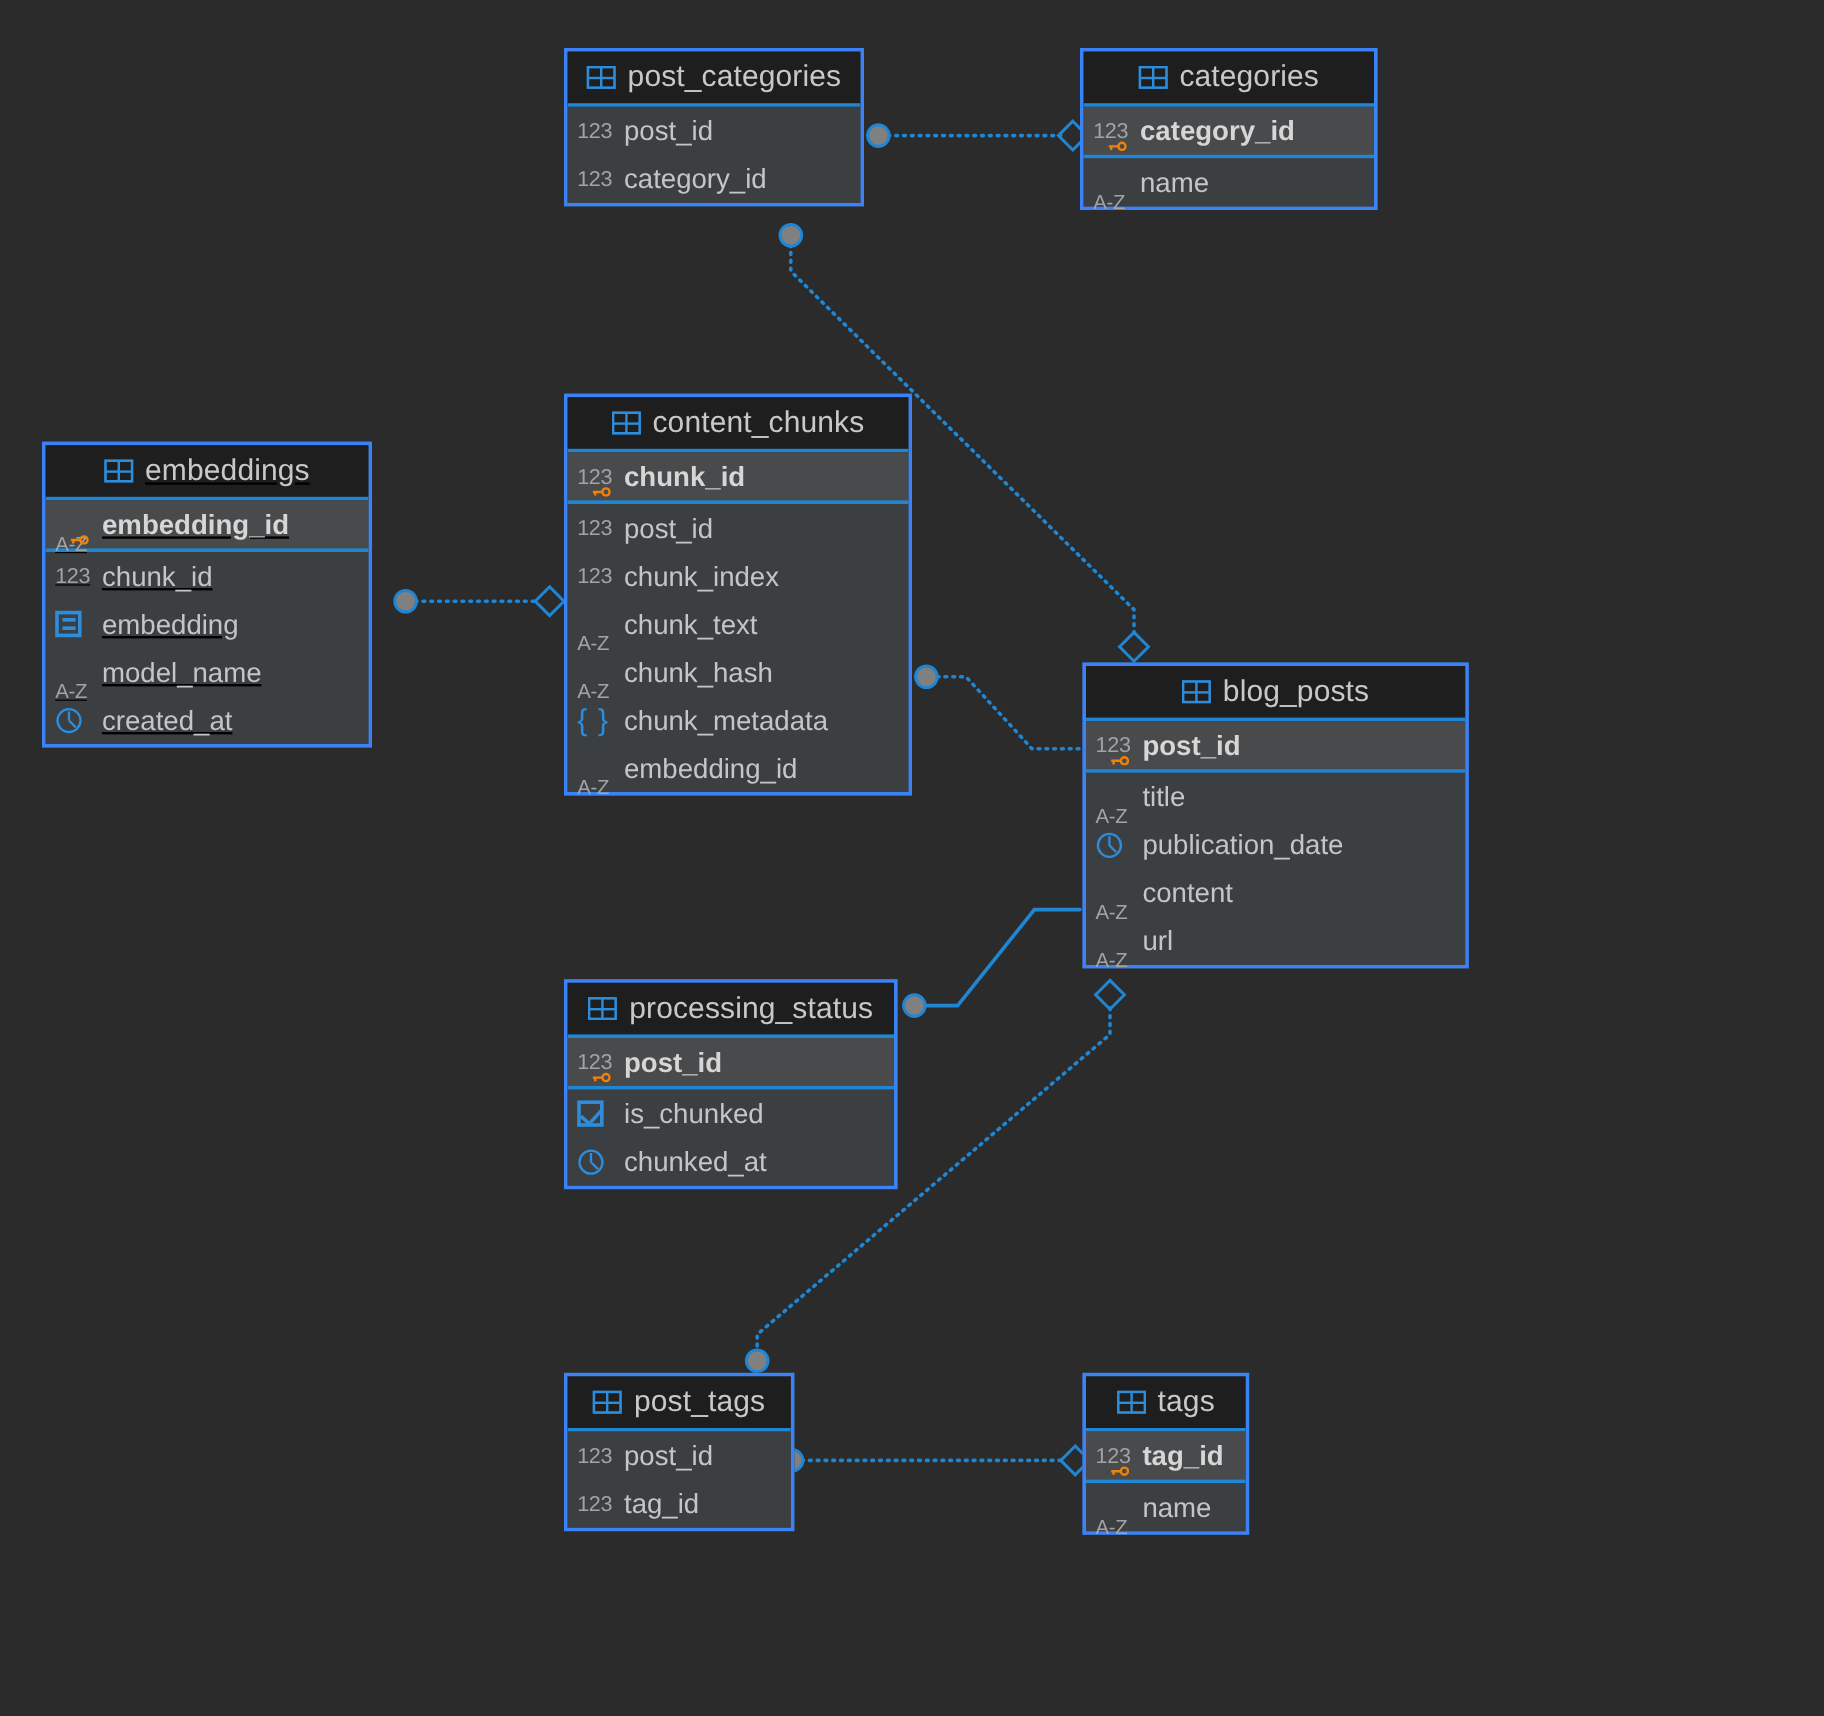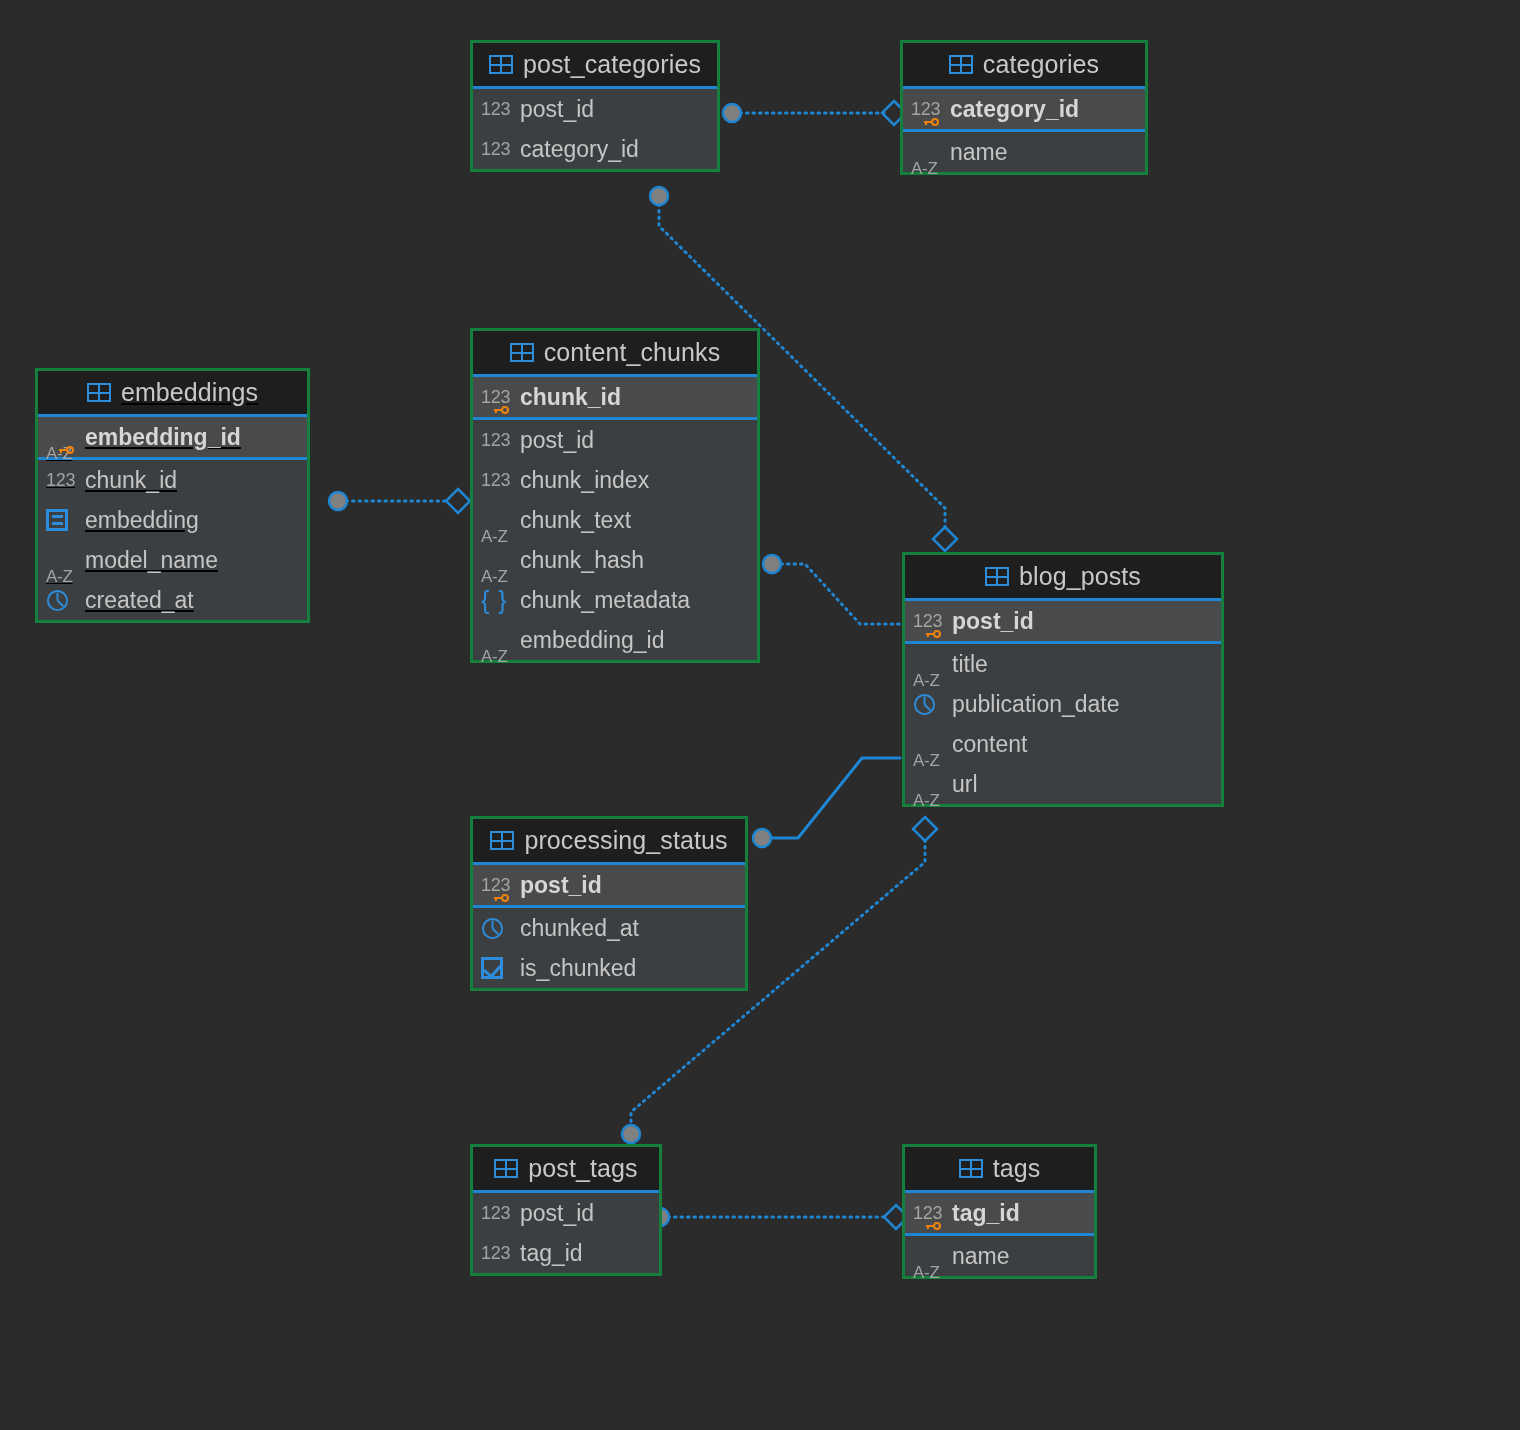--- a/index.html
+++ b/index.html
@@ -19,21 +19,21 @@
   #edge-layer {
     position: absolute;
     left: 0; top: 0;
     width: 1520px;
     height: 1430px;
     pointer-events: none;
   }
   .table-node {
     position: absolute;
     box-sizing: border-box;
-    border: 3px solid #15803d;
+    border: 3px solid #3b82f6;
     background: #3c3f41;
     z-index: 5;
   }
   .tbl-header {
     display: flex;
     align-items: center;
     justify-content: center;
     gap: 10px;
     background: #1e1e1e;
     height: 46px;
@@ -422,33 +422,33 @@
                 <path d="M9 6 H1" stroke="#f0820a" stroke-width="2" fill="none"></path>
                 <path d="M3 6 V9" stroke="#f0820a" stroke-width="2" fill="none"></path>
               </svg>
             </span>
             <span class="col-name">post_id</span>
           </div>
         </div>
         <div class="tbl-section">
           <div class="col-row">
             <span class="type-icon">
+              <span class="check-icon"></span>
+            </span>
+            <span class="col-name">is_chunked</span>
+          </div>
+          <div class="col-row">
+            <span class="type-icon">
               <svg class="clock-icon" viewBox="0 0 24 24">
                 <circle cx="12" cy="12" r="10" fill="none" stroke="#2d8ddb" stroke-width="2"></circle>
                 <path d="M12 12 V4 M12 12 L18 18" stroke="#2d8ddb" stroke-width="2" fill="none"></path>
               </svg>
             </span>
             <span class="col-name">chunked_at</span>
           </div>
-          <div class="col-row">
-            <span class="type-icon">
-              <span class="check-icon"></span>
-            </span>
-            <span class="col-name">is_chunked</span>
-          </div>
         </div>
       </div>
       <div class="table-node" style="left: 470px; top: 1144px; width: 192px;">
         <div class="tbl-header">
           <span class="grid-icon">
             <i></i>
             <i></i>
             <i></i>
             <i></i>
           </span>
@@ -462,21 +462,21 @@
             <span class="col-name">post_id</span>
           </div>
           <div class="col-row">
             <span class="type-icon">
               <span class="ti-123">123</span>
             </span>
             <span class="col-name">tag_id</span>
           </div>
         </div>
       </div>
-      <div class="table-node" style="left: 902px; top: 1144px; width: 195px;">
+      <div class="table-node" style="left: 902px; top: 1144px; width: 139px;">
         <div class="tbl-header">
           <span class="grid-icon">
             <i></i>
             <i></i>
             <i></i>
             <i></i>
           </span>
           <span class="tbl-title">tags</span>
         </div>
         <div class="tbl-section pk-section">

